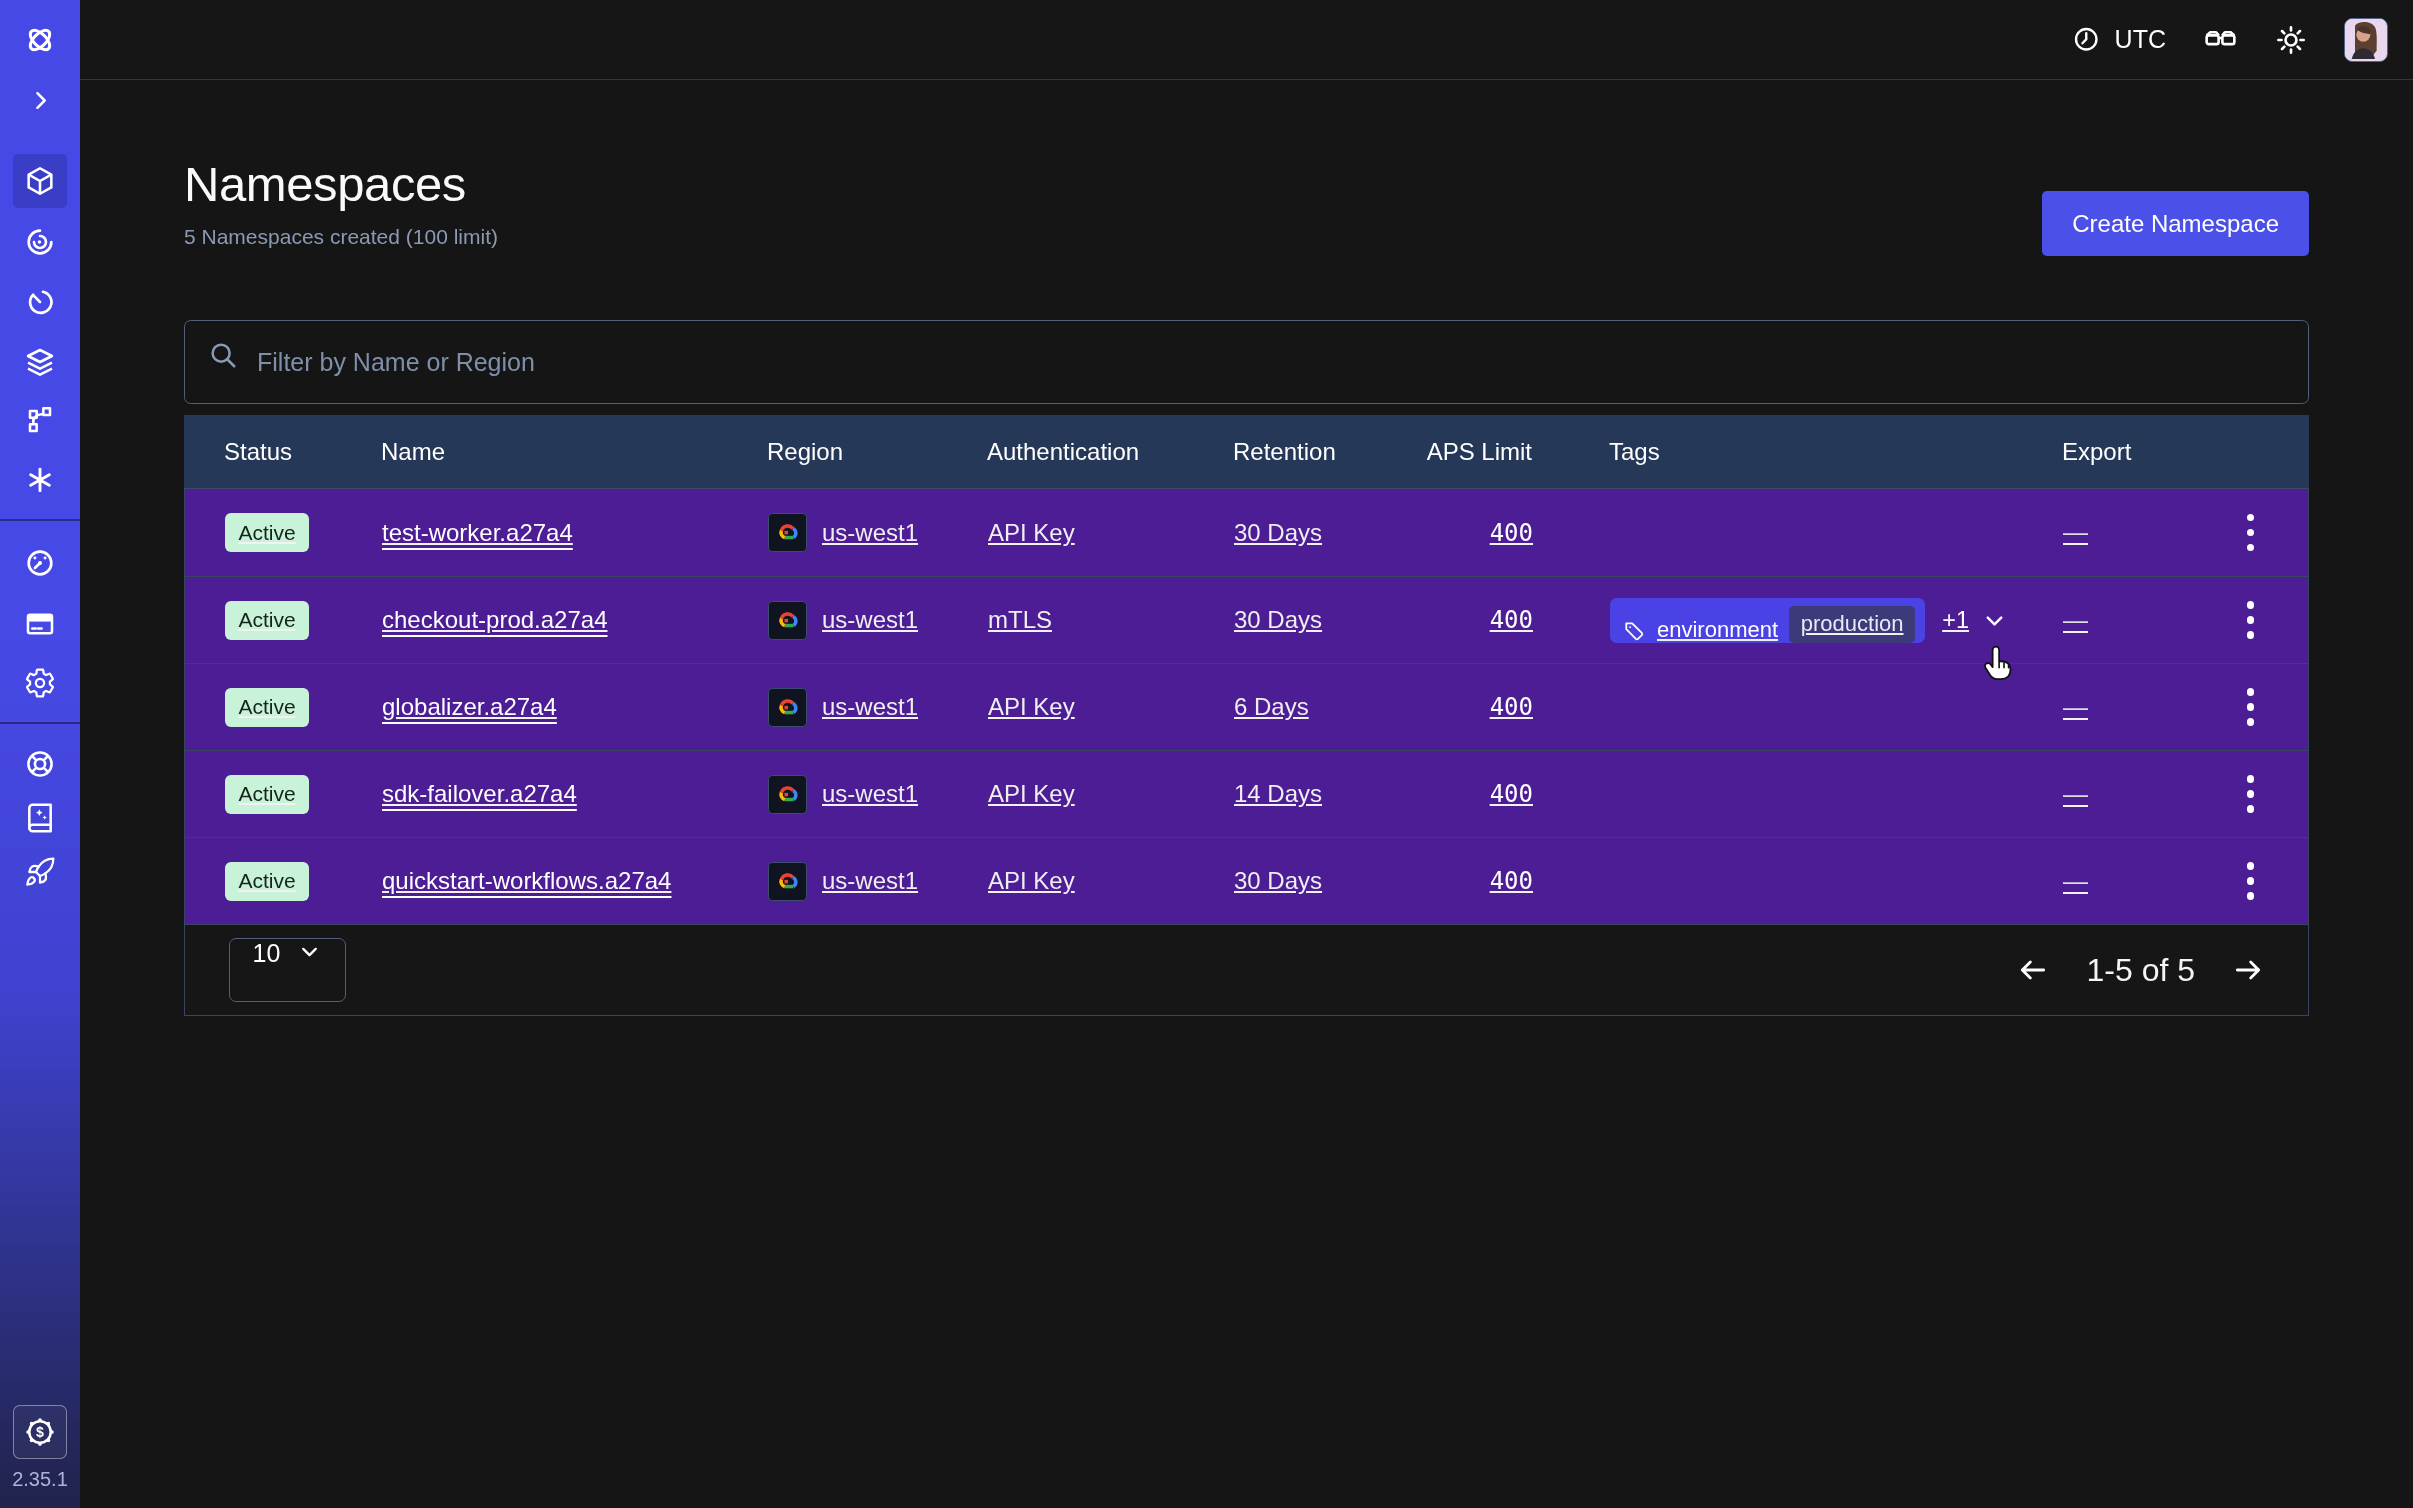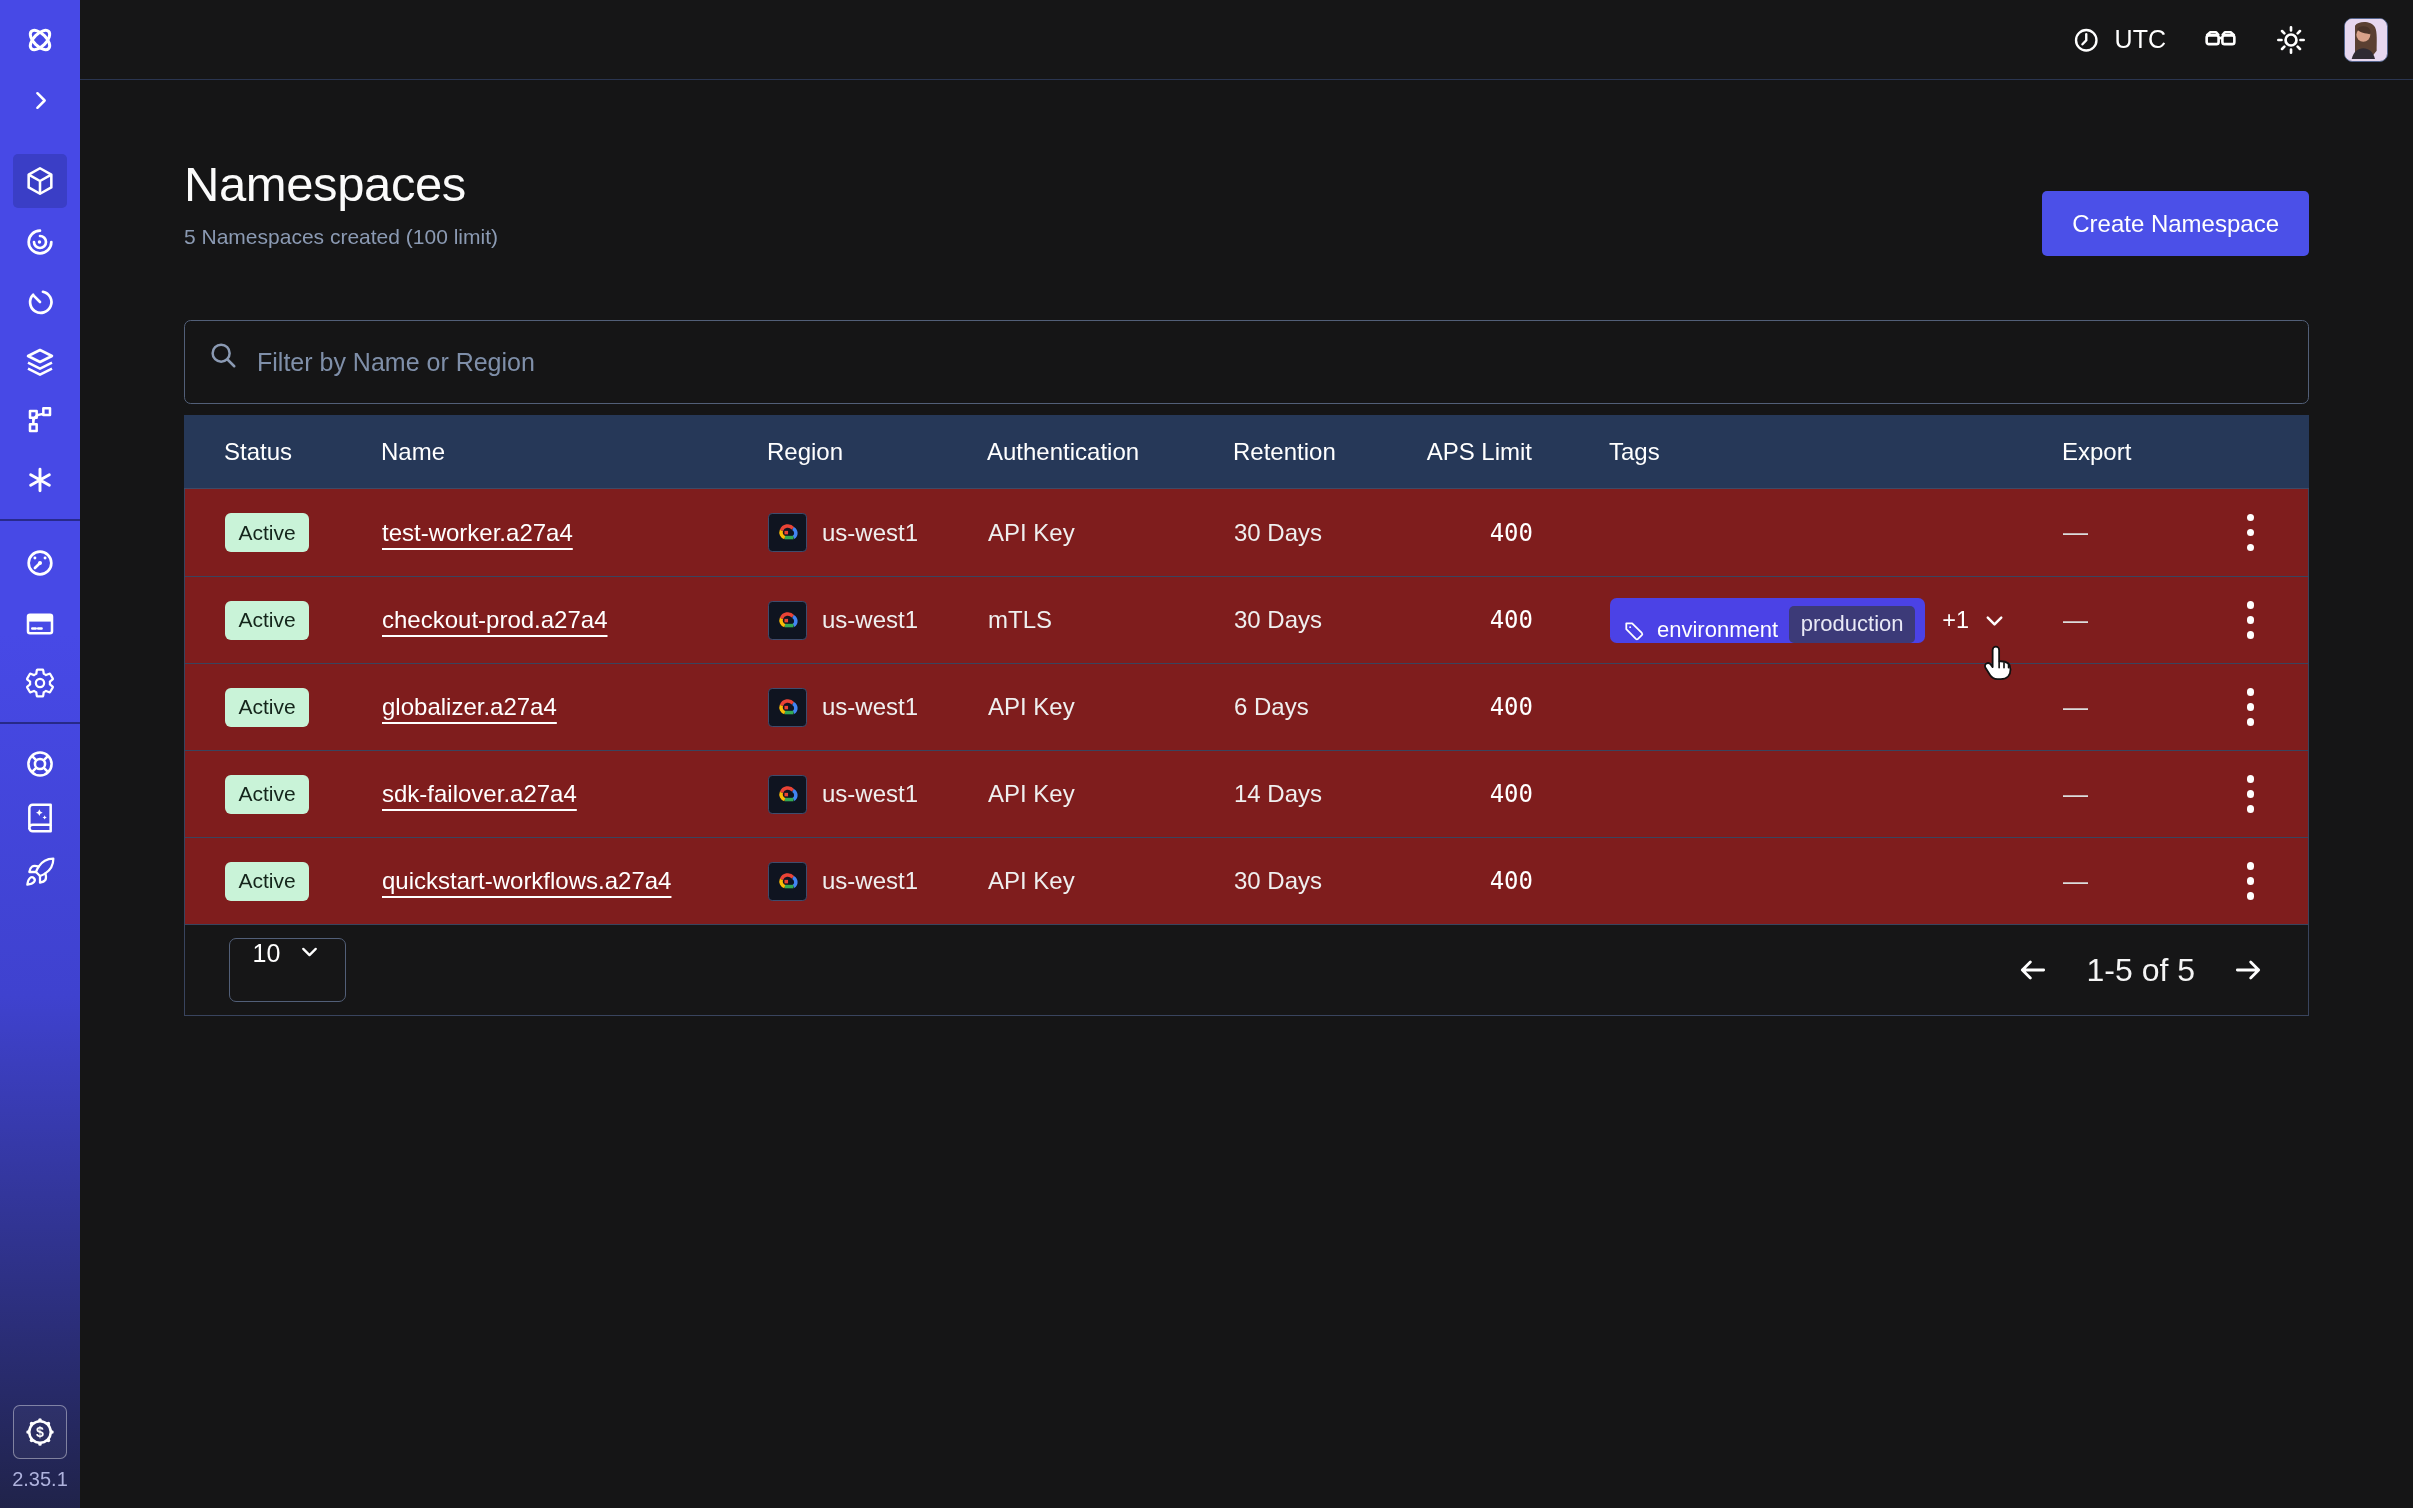--- a/index.html
+++ b/index.html
@@ -9,21 +9,21 @@
     background:#151516; color:#f2f2f2;
     font-family:"Liberation Sans", sans-serif;
   }
   
   .topbar {
     position:absolute; left:80px; top:0; width:2333px; height:80px;
     display:flex; align-items:center; justify-content:flex-end;
     gap:37px; padding-right:25px;
     background:#161617; border-bottom:1.7px solid #2a3550;
   }
-  .tz { display:flex; align-items:flex-end; gap:14px; cursor:pointer; }
+  .tz { display:flex; align-items:center; gap:14px; cursor:pointer; }
   .tz-label { font-size:25px; color:#fff; }
   .icon-btn { display:flex; align-items:center; justify-content:center; }
   .avatar {
     width:44px; height:44px; border-radius:8.4px; border:1.7px solid #53648c;
     overflow:hidden; background:#e7d7ef;
   }
   
   .sidebar {
     position:absolute; left:0; top:0; width:80px; height:1508px;
     background:linear-gradient(180deg,#4749e6 0%,#4749e6 42%,#3f42cf 66%,#20234a 100%);
@@ -60,21 +60,21 @@
   
   .table { position:absolute; left:104px; top:335px; width:2125px; }
   .grid-row {
     display:grid;
     grid-template-columns:157px 386px 220px 246px 186px 113px 530px 168px 39px;
     padding:0 40px; align-items:center;
   }
   .thead { height:74px; background:#263858; border-bottom:1.7px solid #3e4a66; }
   .thead .cell { font-size:24px; color:#fff; }
   .tbody { border-left:1.7px solid #39445e; border-right:1.7px solid #39445e; }
-  .trow { height:87px; background:#7f1d1d; }
+  .trow { height:87px; background:#4c1d95;text-decoration:underline; }
   .trow + .trow { border-top:1.7px solid #39445e; }
   .cell { display:flex; align-items:center; min-width:0; }
   .cell.aps { justify-content:flex-end; }
   .cell.tags { padding-left:77px; }
   .cell.kebab { justify-content:center; }
   .cell-text { font-size:24px; color:#efefef; white-space:nowrap; }
   .num { font-family:"DejaVu Sans Mono", monospace; font-size:24px; color:#fff; }
   .badge {
     display:inline-flex; align-items:center; height:39px; padding:0 13.4px;
     background:#c9f3d8; color:#14251b; border-radius:5.9px; font-size:21px; font-weight:500;

